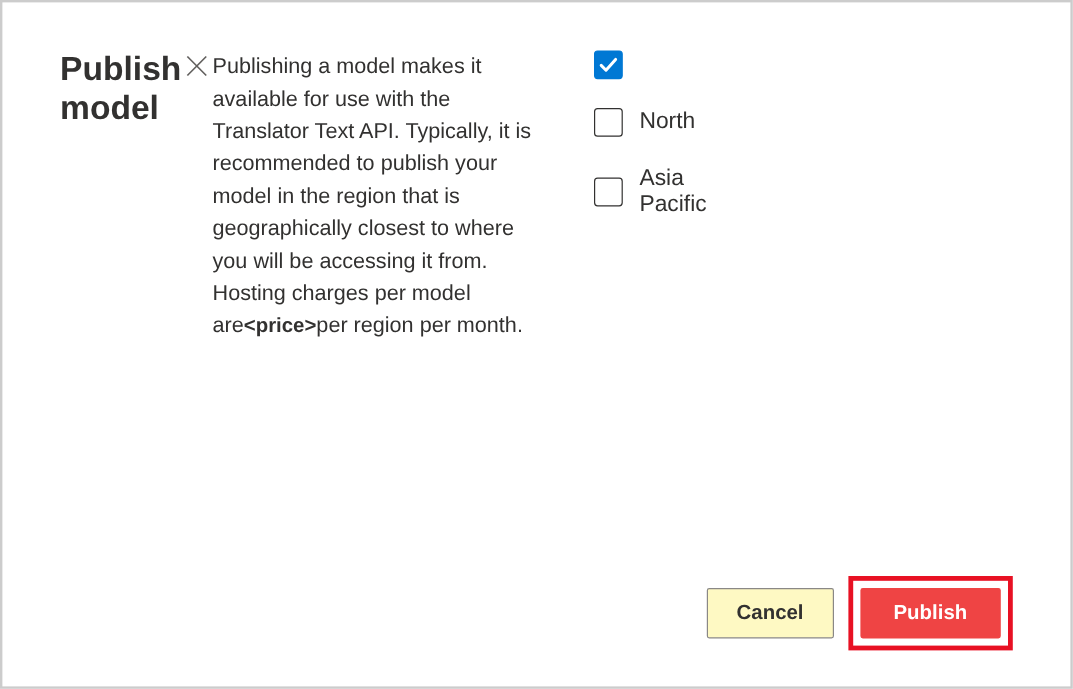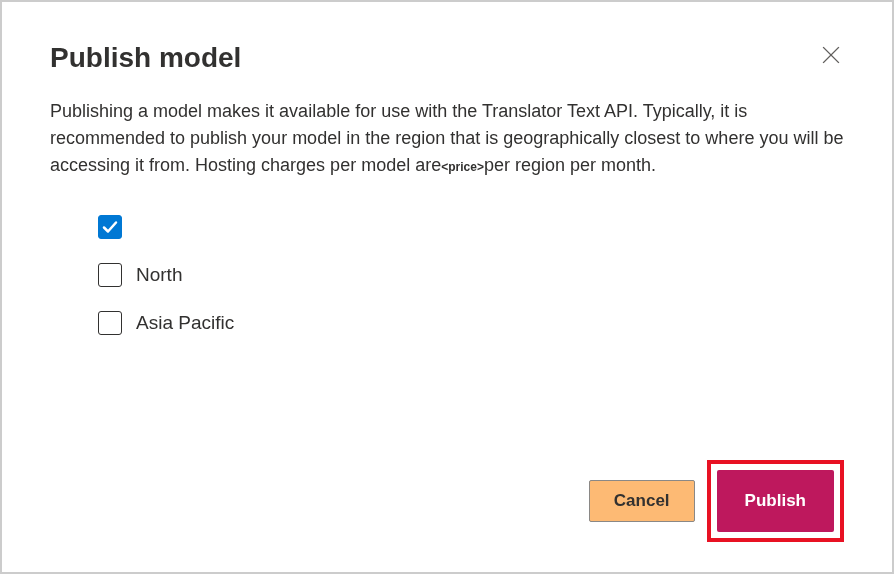--- a/index.html
+++ b/index.html
@@ -12,21 +12,21 @@
       background: #fff;
       width: 894px;
       height: 574px;
       border: 2px solid #ccc;
       padding: 0;
     }
     .dialog {
       padding: 40px 48px 30px 48px;
       height: 100%;
       display: flex;
-      flex-direction: column;
+      flex-direction: row;
     }
     .dialog-header {
       display: flex;
       justify-content: space-between;
       align-items: flex-start;
       margin-bottom: 24px;
     }
     .dialog-title {
       font-size: 28px;
       font-weight: 600;
@@ -46,21 +46,21 @@
       height: 18px;
     }
     .description {
       font-size: 18px;
       color: #323130;
       line-height: 1.5;
       margin-bottom: 36px;
     }
     .price-tag {
       font-weight: 700;
-      font-size: 12px;
+      font-size: 17px;
       vertical-align: baseline;
     }
     .regions-section {
       padding-left: 48px;
     }
     .regions-label {
       font-size: 19px;
       font-weight: 600;
       color: #323130;
       margin-bottom: 24px;
@@ -102,42 +102,42 @@
       font-weight: 700;
     }
     .footer {
       margin-top: auto;
       display: flex;
       justify-content: flex-end;
       gap: 0;
       align-items: center;
     }
     .cancel-button {
-      background: #fdba74;
+      background: #fef9c3;
       border: 1px solid #8a8886;
       color: #323130;
       font-size: 17px;
       font-weight: 600;
       padding: 10px 24px;
       border-radius: 2px;
       cursor: pointer;
       margin-right: 12px;
     }
     .publish-wrapper {
       border: 4px solid #e81123;
       padding: 6px;
       display: inline-block;
     }
     .publish-button {
-      background: #be185d;
+      background: #ef4444;
       border: none;
       color: #fff;
       font-size: 17px;
       font-weight: 600;
-      padding: 21px 28px;
+      padding: 11px 28px;
       border-radius: 2px;
       cursor: pointer;
     }
   </style>
 </head>
 <body>
 
 <div class="dialog">
   <div class="dialog-header">
     <h1 class="dialog-title">Publish model</h1>

